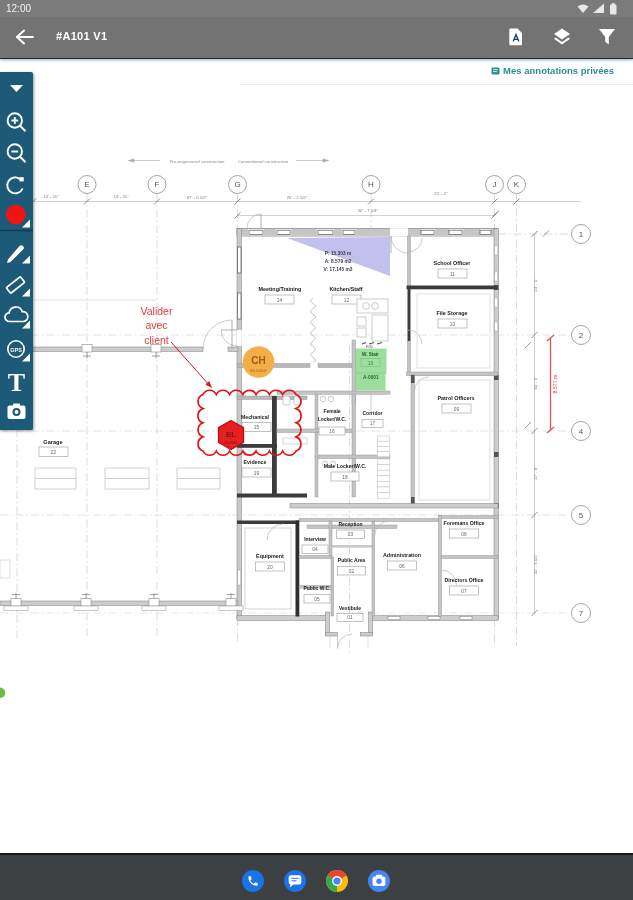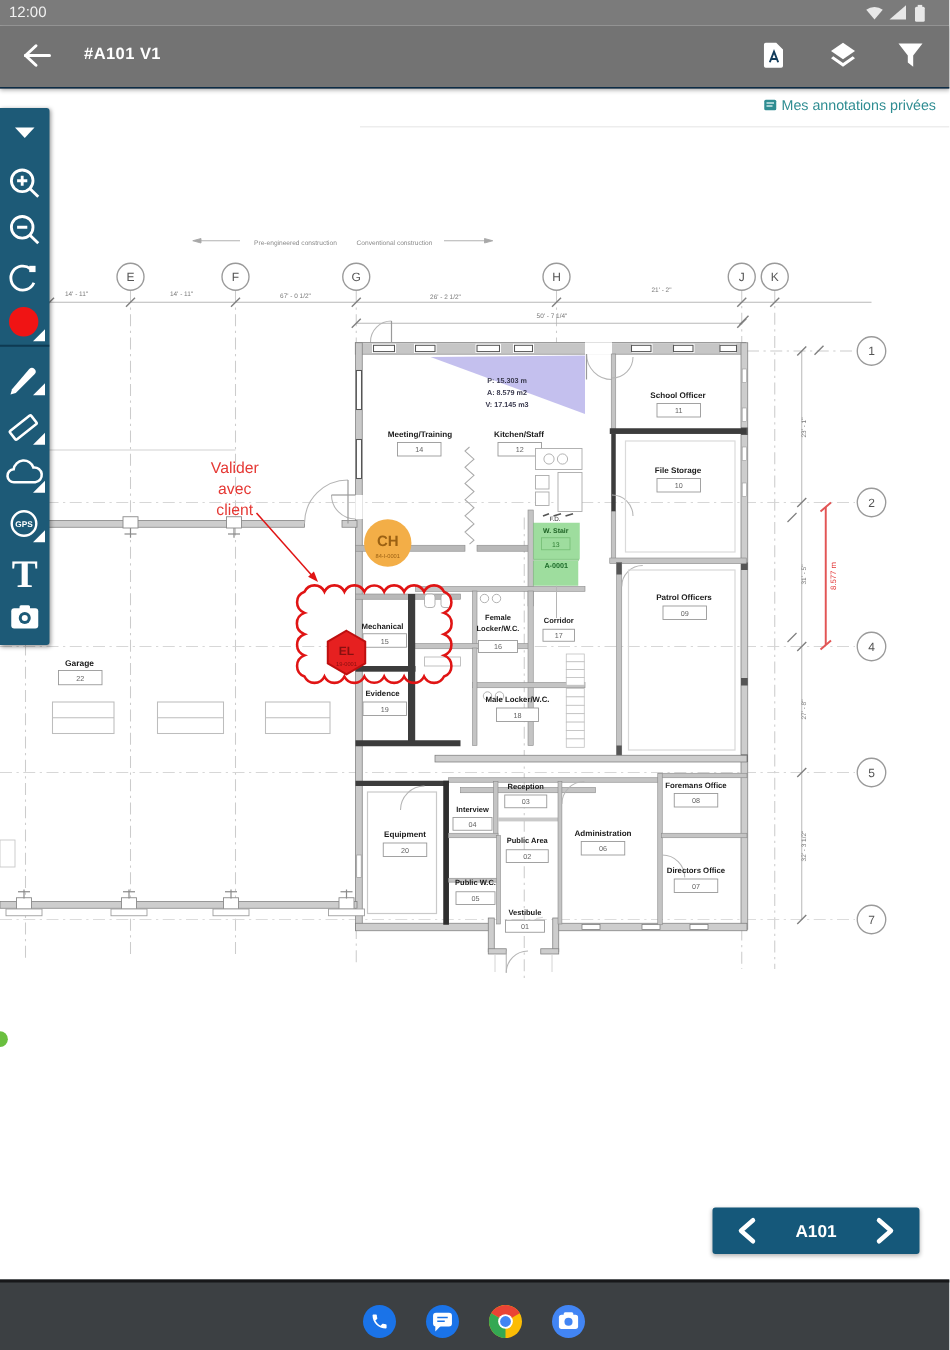--- a/index.html
+++ b/index.html
@@ -3,21 +3,21 @@
 <meta charset="utf-8">
 <style>
 html,body{margin:0;padding:0;width:633px;height:900px;overflow:hidden;background:#fff;
 font-family:"Liberation Sans",sans-serif;}
 #screen{position:relative;width:633px;height:900px;background:#fff;}
 #statusbar{position:absolute;left:0;top:0;width:633px;height:17px;background:#7b7b7b;z-index:30;text-decoration:underline;}
 #statusbar .time{position:absolute;left:6px;top:3px;font-size:10px;color:#f2f2f2;}
 #appbar{position:absolute;left:0;top:17px;width:633px;height:41px;background:#737373;z-index:29;
 box-shadow:0 1px 3px rgba(0,0,0,0.35);border-bottom:1.5px solid #0d2c46;}
 #appbar .title{position:absolute;left:56px;top:13px;font-size:11px;font-weight:bold;color:#fff;letter-spacing:.3px;}
-#annlink{position:absolute;right:9px;top:65px;font-size:9.5px;color:#2f8d92;z-index:5;}
+#annlink{position:absolute;right:19px;top:65px;font-size:9.5px;color:#2f8d92;z-index:5;font-weight:bold;}
 #toolbar{position:absolute;left:0;top:72px;width:33px;height:358px;background:#1d5a77;z-index:28;
 border-radius:0 2px 2px 0;box-shadow:1px 1px 3px rgba(0,0,0,0.4);}
 #a101btn{position:absolute;left:475px;top:805px;width:138px;height:31px;background:#15587a;z-index:20;
 border-radius:2px;box-shadow:0 1px 3px rgba(0,0,0,0.3);}
 #navbar{position:absolute;left:0;top:853px;width:633px;height:47px;background:#3c4043;z-index:30;
 border-top:2.5px solid #17181a;}
 .abs{position:absolute;}
 </style>
 </head>
 <body>
@@ -607,27 +607,20 @@
 <text x="156.5" y="329">avec</text>
 <text x="156.5" y="343.5">client</text>
 </g>
 
 <line x1="171" y1="342" x2="210" y2="386" stroke="#e01414" stroke-width="1"></line>
 <polygon points="212,388 205.4,384.5 209.3,381.0" fill="#e01414"></polygon>
 
 <path d="M 0,687.5 A 5.2,5.2 0 0 1 0,698 Z" fill="#6abf3f"></path>
 </svg>
 
-<div id="a101btn">
-<svg width="138" height="31" viewBox="0 0 138 31">
-<path d="M 27,8.5 L 19,15.5 L 27,22.5" stroke="#fff" stroke-width="3" fill="none" stroke-linecap="round" stroke-linejoin="round"></path>
-<text x="69" y="19.5" fill="#fff" font-size="11.5" font-weight="bold" text-anchor="middle" font-family="Liberation Sans,sans-serif">A101</text>
-<path d="M 111,8.5 L 119,15.5 L 111,22.5" stroke="#fff" stroke-width="3" fill="none" stroke-linecap="round" stroke-linejoin="round"></path>
-</svg>
-</div>
 
 <div id="navbar">
 <svg width="633" height="45" viewBox="0 0 633 45" style="margin-top:4px">
 
 <g>
 <circle cx="253" cy="22" r="11" fill="#1a73e8"></circle>
 <g transform="translate(246.8,15.8) scale(0.52)" fill="#fff">
 <path d="M6.62 10.79c1.44 2.83 3.76 5.14 6.59 6.59l2.2-2.2c.27-.27.67-.36 1.02-.24 1.12.37 2.33.57 3.57.57.55 0 1 .45 1 1V20c0 .55-.45 1-1 1-9.39 0-17-7.61-17-17 0-.55.45-1 1-1h3.5c.55 0 1 .45 1 1 0 1.25.2 2.45.57 3.57.11.35.03.74-.25 1.02l-2.2 2.2z"></path>
 </g>
         </g>

